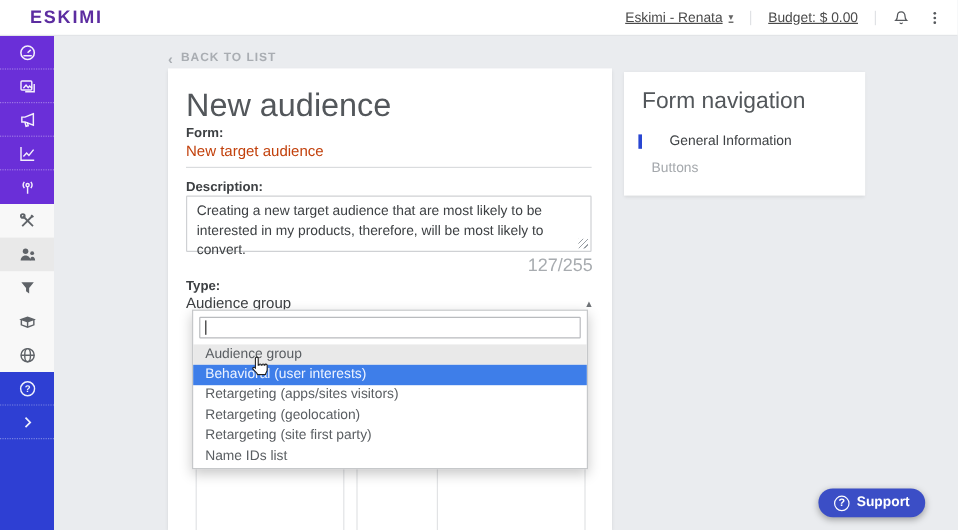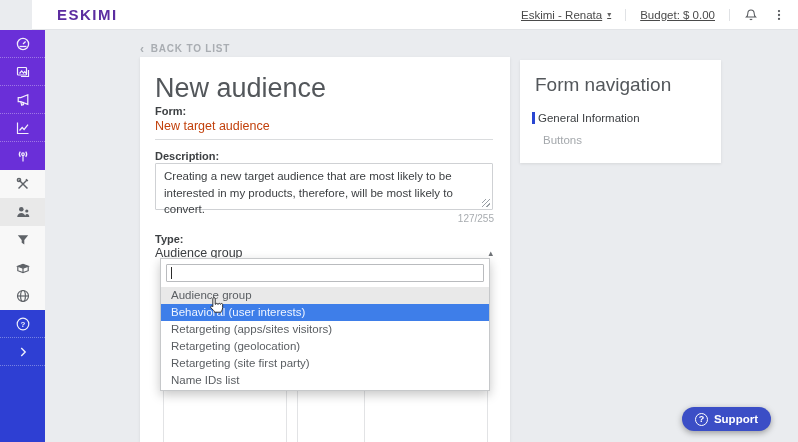--- a/index.html
+++ b/index.html
@@ -5,21 +5,21 @@
   * { box-sizing: border-box; }
   html,body { margin:0; padding:0; }
   body {
     width:798px; height:442px; position:relative; overflow:hidden;
     background:#eaecef; font-family:"Liberation Sans", sans-serif; color:#3d4043;
   }
   svg { display:block; }
 
   
   .header { position:absolute; top:0; left:0; right:0; height:30px; background:#fff;
-    border-bottom:1px solid #e2e4e7; display:flex; align-items:center; z-index:40;margin-left:32px; }
+    border-bottom:1px solid #e2e4e7; display:flex; align-items:center; z-index:40; }
   .logo { margin-left:25px; font-weight:bold; font-size:15px; letter-spacing:1.5px; color:#5c2da0; }
   .header-right { margin-left:auto; display:flex; align-items:center; margin-right:12px;
     color:#4a4a4a; font-size:11.5px;text-decoration:underline; }
   .account { display:flex; align-items:center; cursor:pointer; }
   .caret-down { font-size:8px; color:#666; margin-left:5px; }
   .h-divider { width:1px; height:12px; background:#e0e2e5; margin:0 14px; }
   .icon-btn { color:#55585c; cursor:pointer; display:flex; align-items:center; }
   .kebab { margin-left:14px; }
 
   
@@ -46,21 +46,21 @@
   .form-title { position:absolute; top:16px; left:15px; font-size:27px; color:#53575b; font-weight:normal; margin:0; }
   .field-label { position:absolute; left:15px; font-size:11px; font-weight:bold; color:#3d4043; }
   .name-label { top:48px; }
   .name-value { position:absolute; top:62px; left:15px; width:338px; font-size:12.5px; color:#c2410c;
     padding-bottom:6px; border-bottom:1px solid #dadcde; cursor:text; }
   .desc-label { top:93px; }
   .desc-box { position:absolute; top:106px; left:15px; width:338px; height:47px; border:1px solid #cfd1d4;
     border-radius:1px; padding:4px 8px; font-size:11.5px; line-height:1.45; color:#3d4043; cursor:text; }
   .resize-handle { position:absolute; right:2px; bottom:2px; width:8px; height:8px;
     background:repeating-linear-gradient(-45deg, transparent 0 2px, #9aa0a6 2px 3px); cursor:nwse-resize; }
-  .char-counter { position:absolute; top:156px; right:16px; font-size:10px; color:#a8acb0; }
+  .char-counter { position:absolute; top:156px; right:16px; font-size:15px; color:#a8acb0; }
   .type-label { top:176px; }
   .type-select { position:absolute; top:189px; left:15px; width:338px; display:flex;
     justify-content:space-between; align-items:center; font-size:12.5px; color:#3d4043; cursor:pointer; }
   .caret-up { font-size:9px; color:#6f7377; }
 
   
   .dropdown { position:absolute; top:201px; left:20px; width:330px; background:#fff;
     border:1px solid #c6c8ca; box-shadow:0 4px 10px rgba(0,0,0,.22); z-index:20; padding-bottom:1px; }
   .dd-search { margin:5px; height:18px; border:1px solid #b9bbbe; border-radius:1px;
     display:flex; align-items:center; padding-left:4px; background:#fff; cursor:text; }
@@ -72,21 +72,21 @@
   
   .bottom-box { position:absolute; background:#fff; border:1px solid #e2e3e5; top:331px; bottom:-2px; z-index:5; }
   .box-left  { left:23px; width:124px; }
   .box-right { left:157px; width:191px; }
   .box-divider { position:absolute; left:66px; top:0; bottom:0; width:1px; background:#e2e3e5; }
 
   
   .nav-card { left:520px; top:60px; width:201px; height:103px; }
   .nav-title { position:absolute; top:14px; left:15px; font-size:19px; color:#53575b; font-weight:normal; margin:0; }
   .nav-item { position:absolute; left:12px; font-size:11.5px; line-height:12px; cursor:pointer; }
-  .nav-item.active { top:52px; border-left:3px solid #2946d2; padding-left:3px; color:#3d4043; }
+  .nav-item.active { top:52px; border-left:3px solid #2946d2; padding-left:23px; color:#3d4043; }
   .nav-item.inactive { top:74px; padding-left:11px; color:#a4a8ac; }
 
   
   .support-btn { position:absolute; right:27px; bottom:11px; height:24px; background:#3b4ec6;
     border-radius:13px; color:#fff; display:flex; align-items:center; gap:6px; padding:0 13px;
     font-size:11.5px; font-weight:bold; box-shadow:0 2px 6px rgba(0,0,0,.35); cursor:pointer; z-index:60; }
   .support-q { width:13px; height:13px; border:1px solid #fff; border-radius:50%;
     display:flex; align-items:center; justify-content:center; font-size:9px; font-weight:bold; }
 
   

